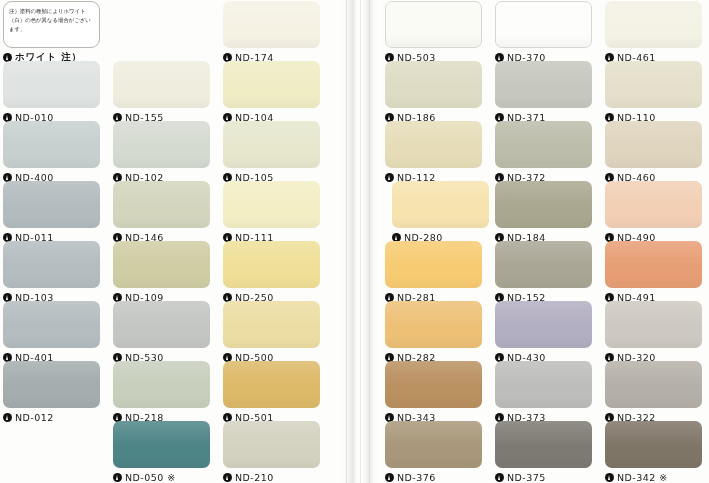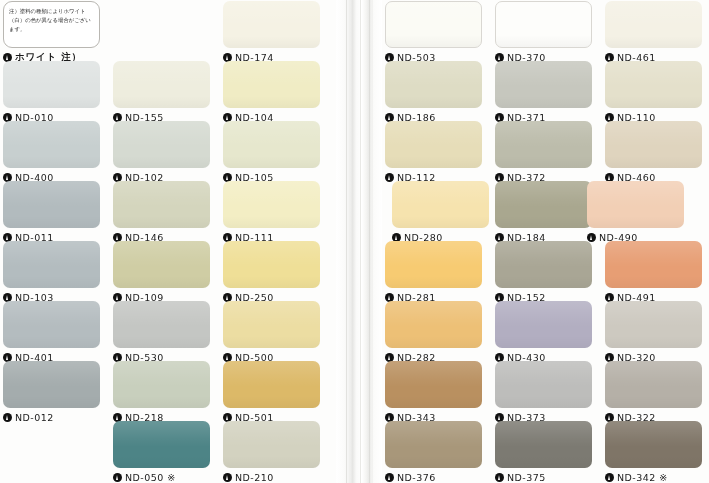--- a/index.html
+++ b/index.html
@@ -496,21 +496,21 @@
         <div class="cell" style="left: 113px; top: 181px;">
           <div class="chip" style="background: rgb(169, 167, 143);">
             <div class="gloss"></div>
             <div class="gloss2"></div>
           </div>
           <div class="caption">
             <span class="bullet"></span>
             <span class="code">ND-184</span>
           </div>
         </div>
-        <div class="cell" style="left: 205px; top: 181px;">
+        <div class="cell" style="left: 223px; top: 181px;">
           <div class="chip" style="background: rgb(242, 207, 181);">
             <div class="gloss"></div>
             <div class="gloss2"></div>
           </div>
           <div class="caption">
             <span class="bullet"></span>
             <span class="code">ND-490</span>
           </div>
         </div>
         <div class="cell" style="left: 3px; top: 241px;">

